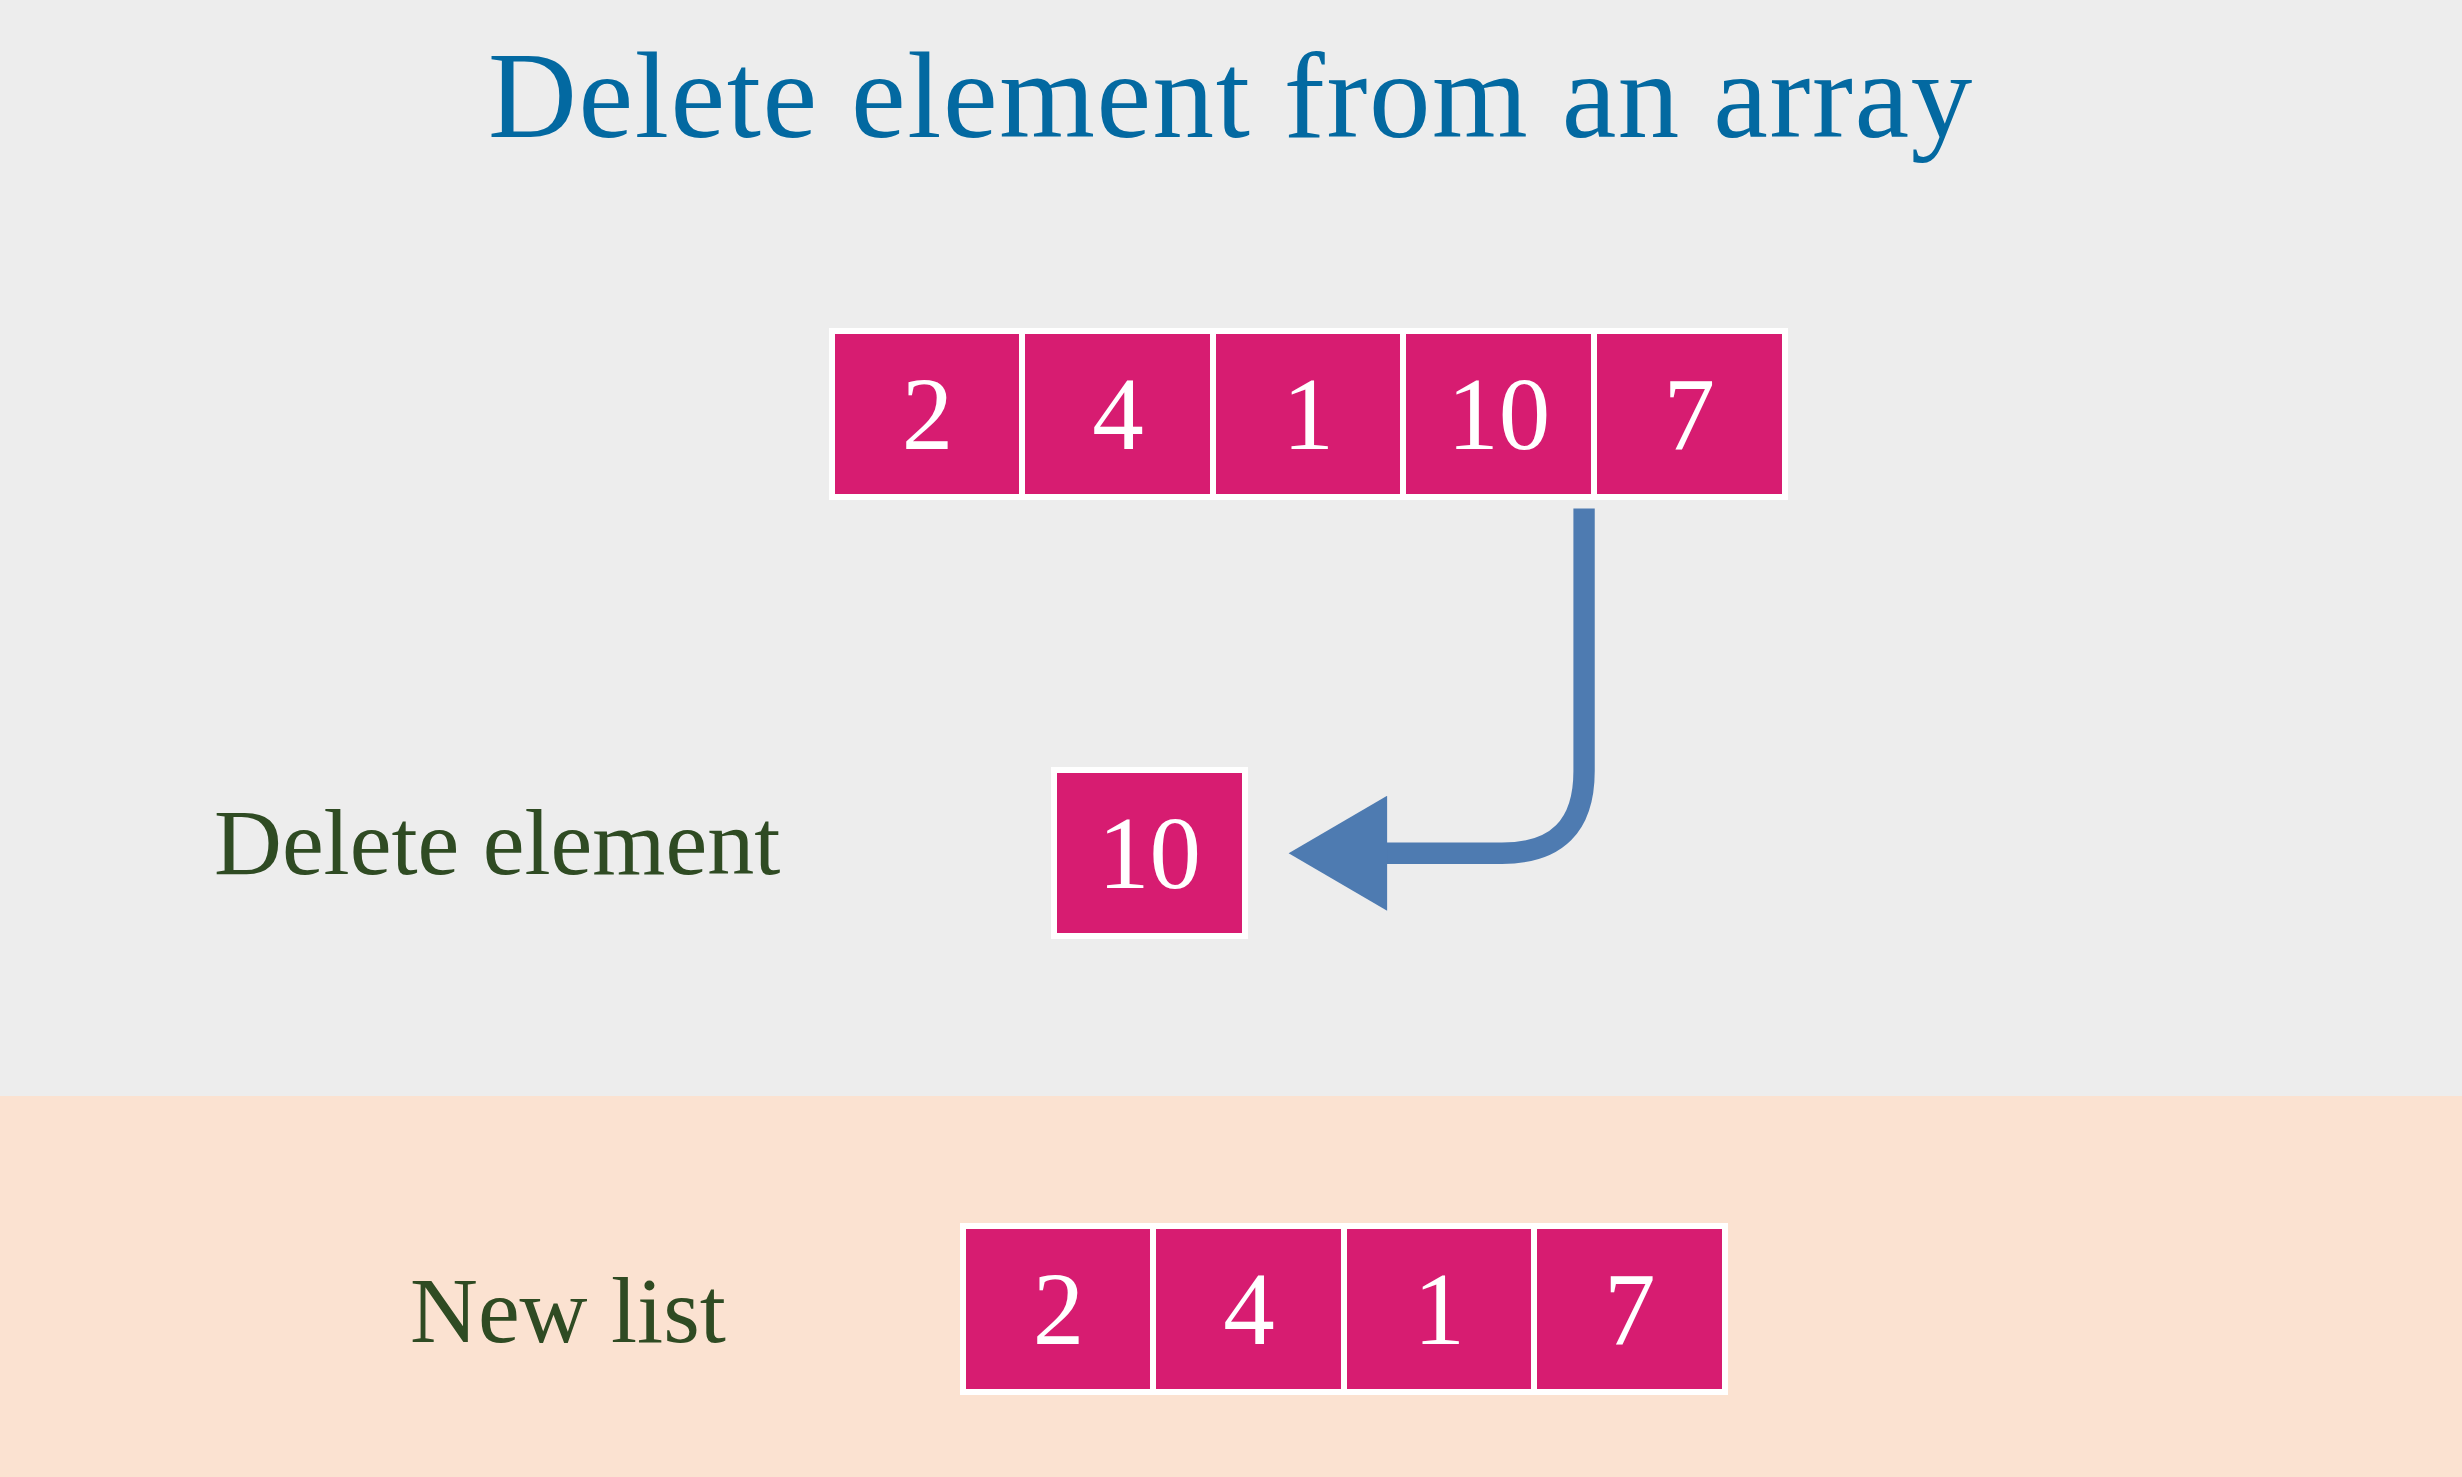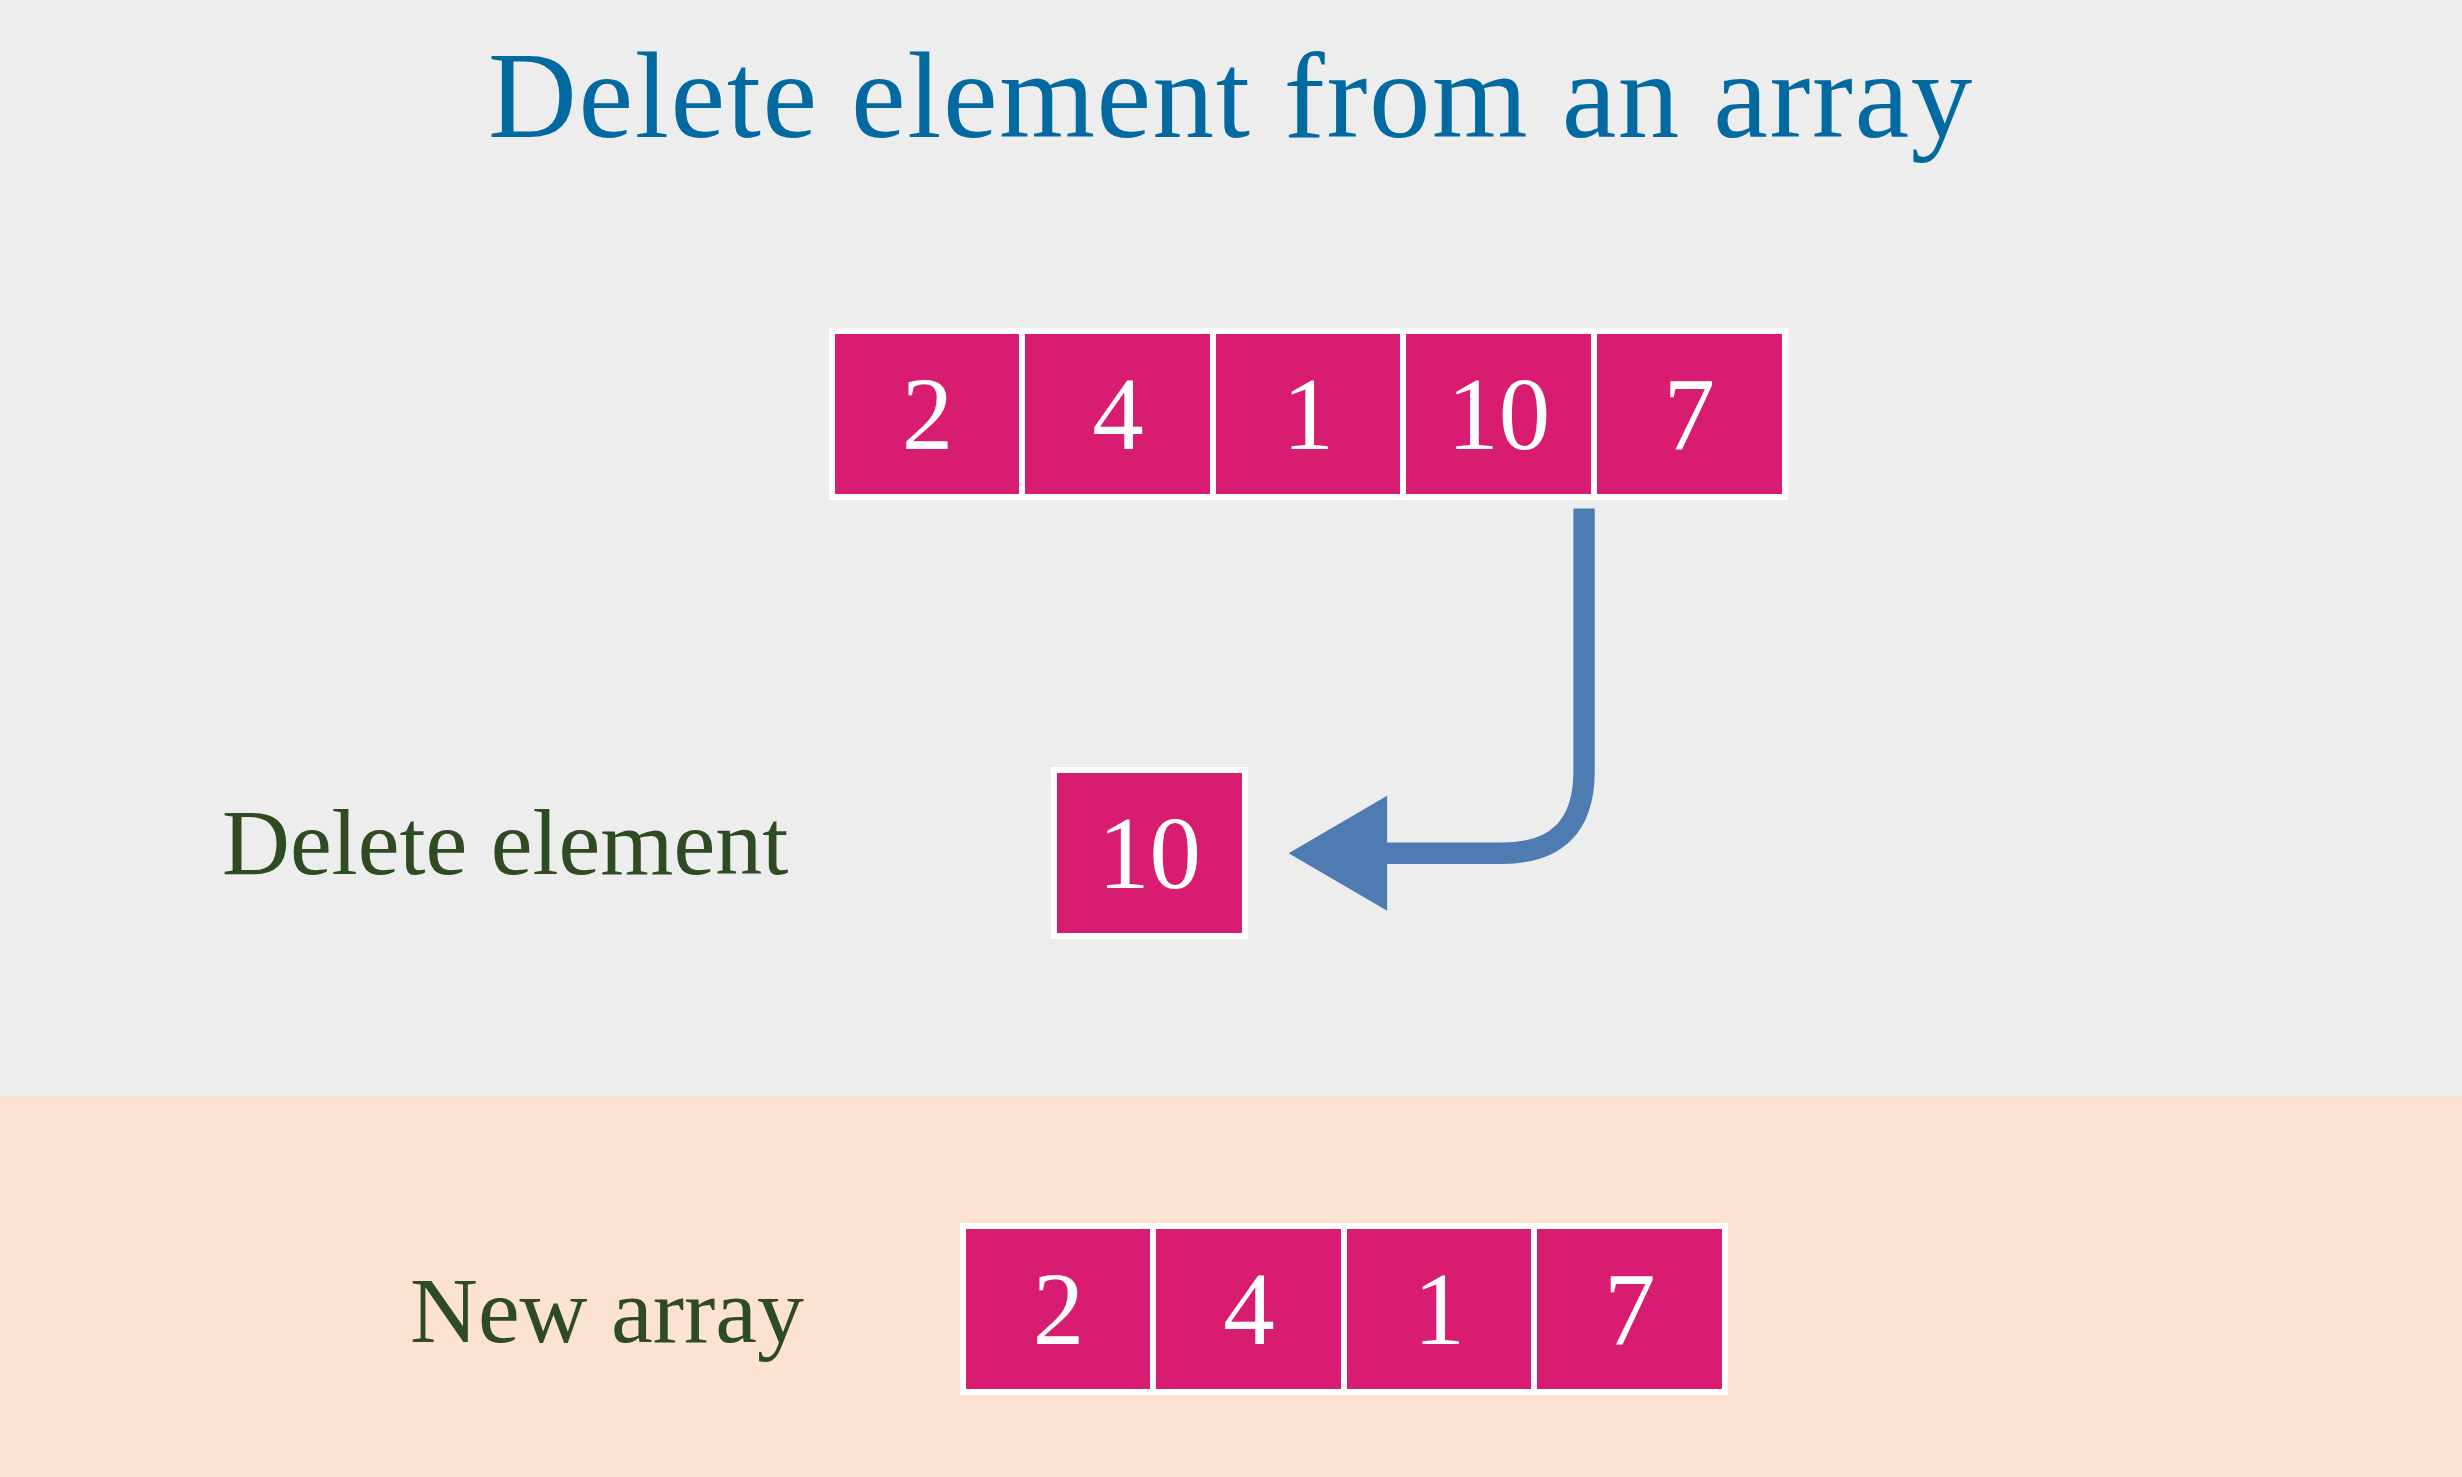--- a/index.html
+++ b/index.html
@@ -26,21 +26,21 @@
     font-size: 123px;
     color: #0369a1;
     letter-spacing: 1.6px;
   }
   .label {
     position: absolute;
     font-size: 94px;
     color: #2f4b23;
   }
   .label-original { top: 361px; left: 123px; }
-  .label-delete   { top: 788px; left: 222px; text-align: center; }
+  .label-delete   { top: 788px; left: 214px; text-align: center; }
   .label-new      { top: 1256px; left: 410px; }
 
   .row {
     position: absolute;
     display: flex;
   }
   .cell {
     width: 197px;
     height: 172px;
     background: #d71c71;
@@ -102,21 +102,21 @@
   </svg>
 
   <div class="label label-delete">Delete element</div>
 
   <div class="row row-delete">
     <div class="cell">10</div>
   </div>
 
   <div class="peach-band"></div>
 
-  <div class="label label-new">New array</div>
+  <div class="label label-new">New list</div>
 
   <div class="row row-new">
     <div class="cell">2</div>
     <div class="cell">4</div>
     <div class="cell">1</div>
     <div class="cell">7</div>
   </div>
 
 </div>
 

